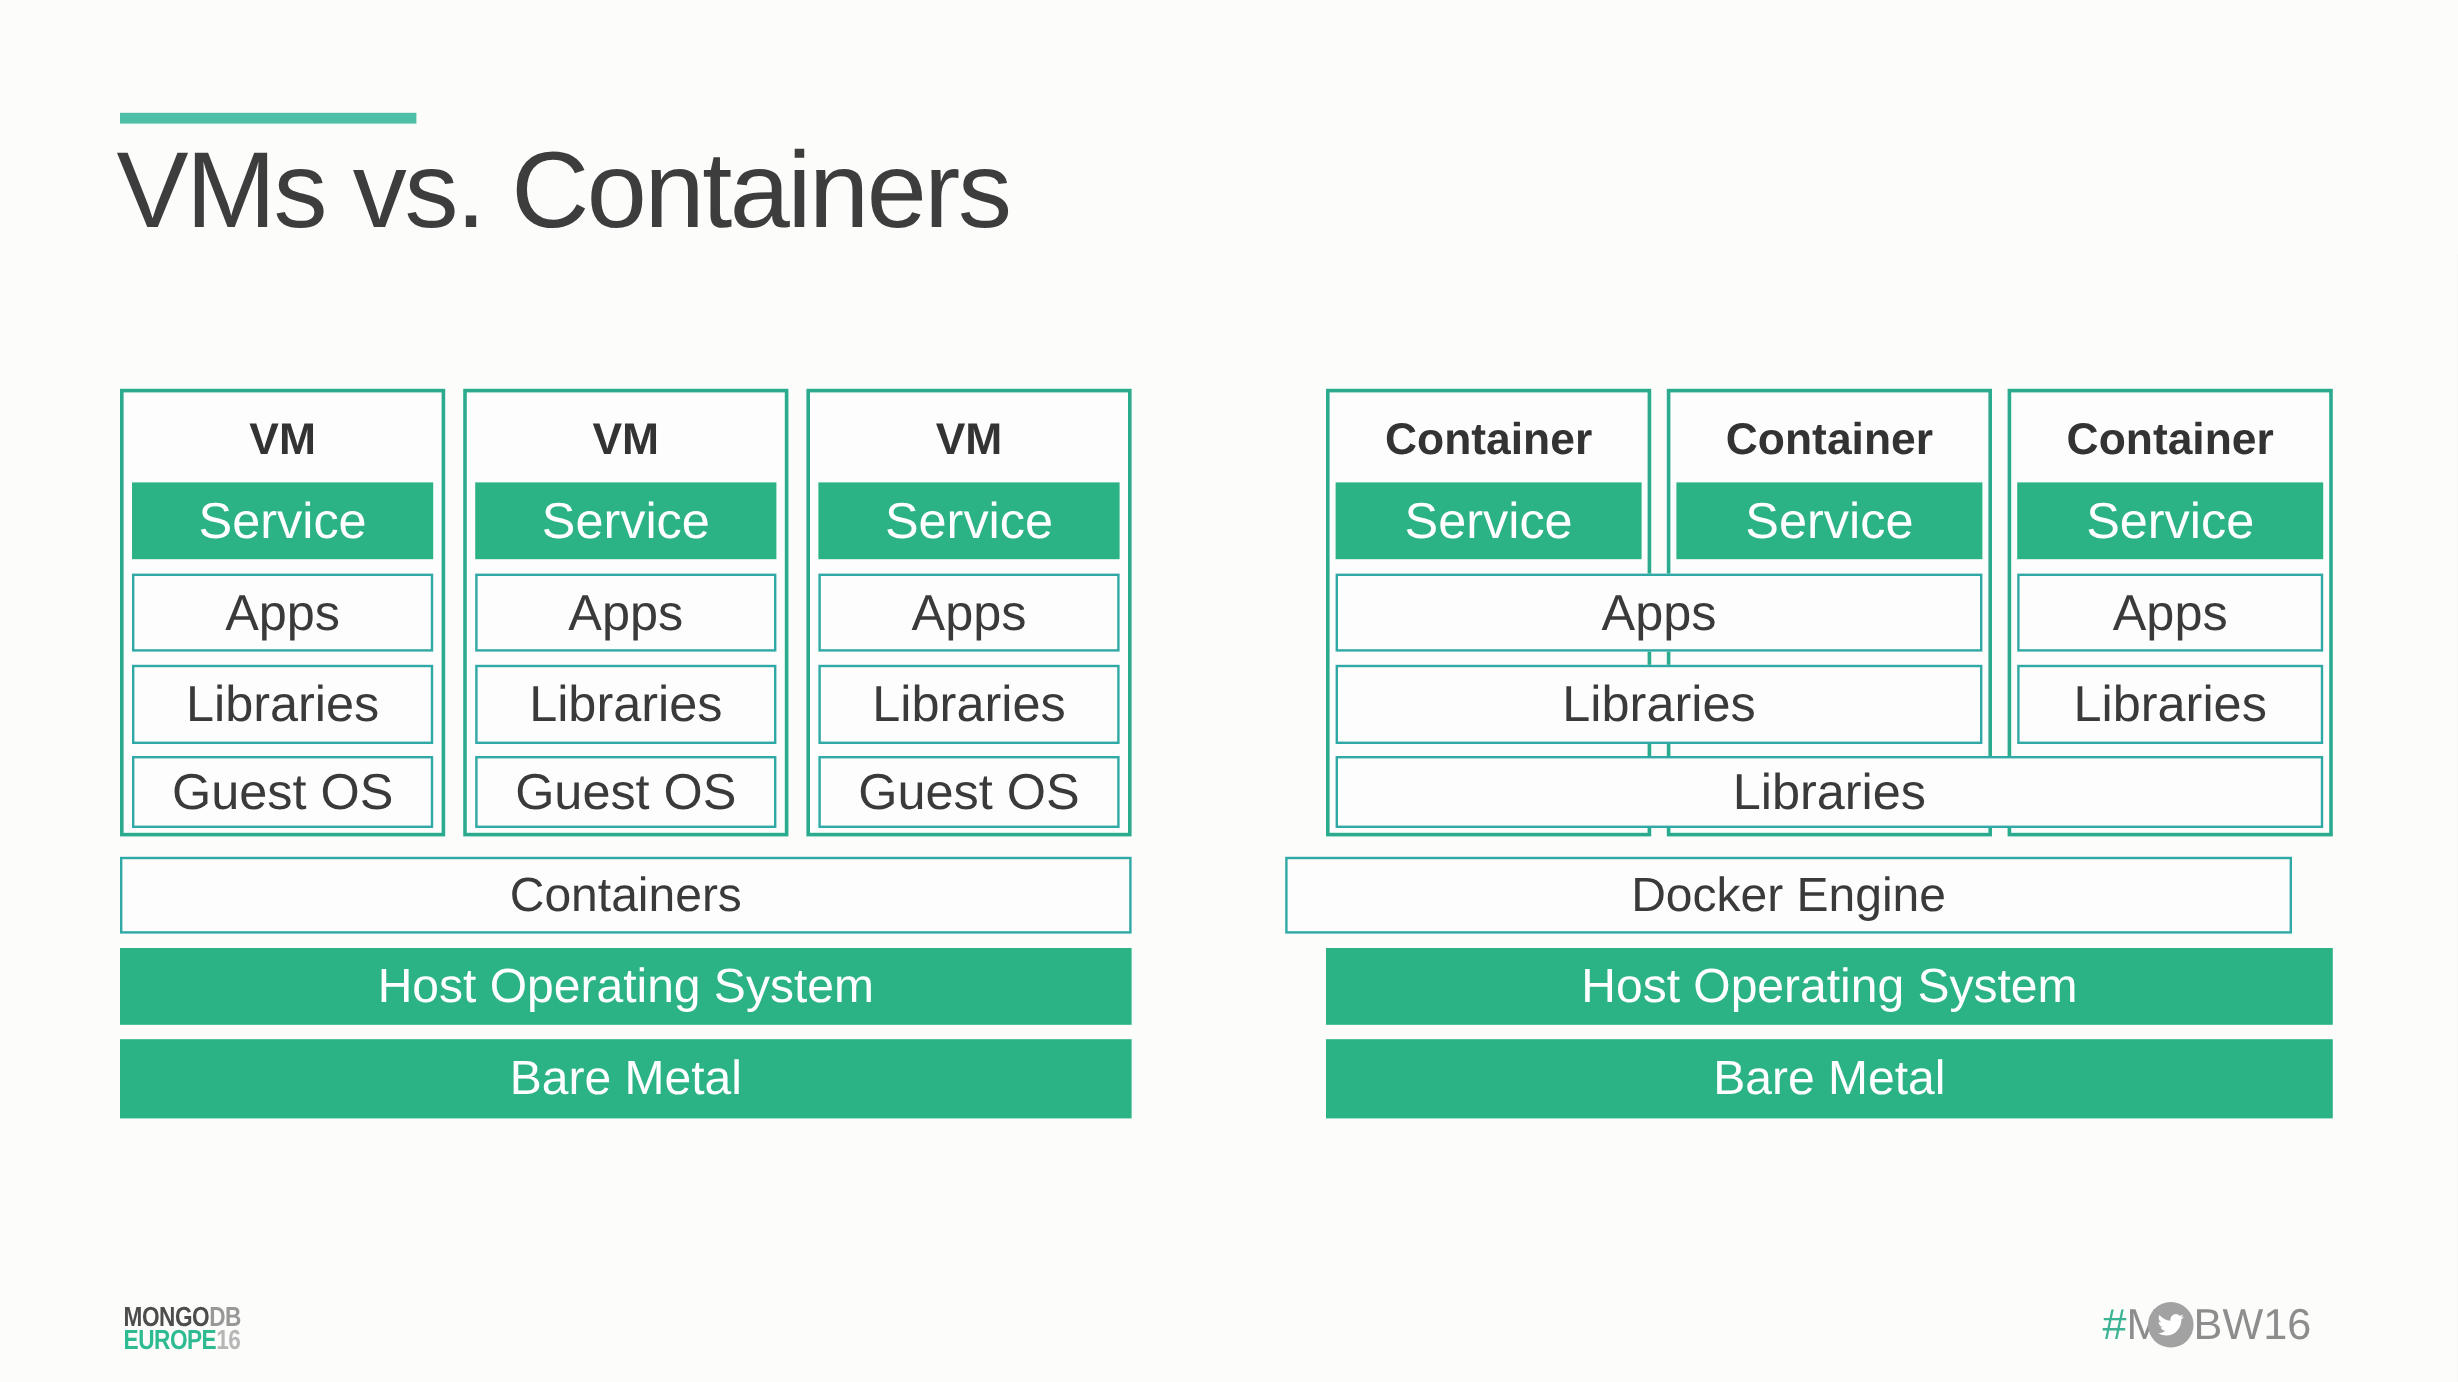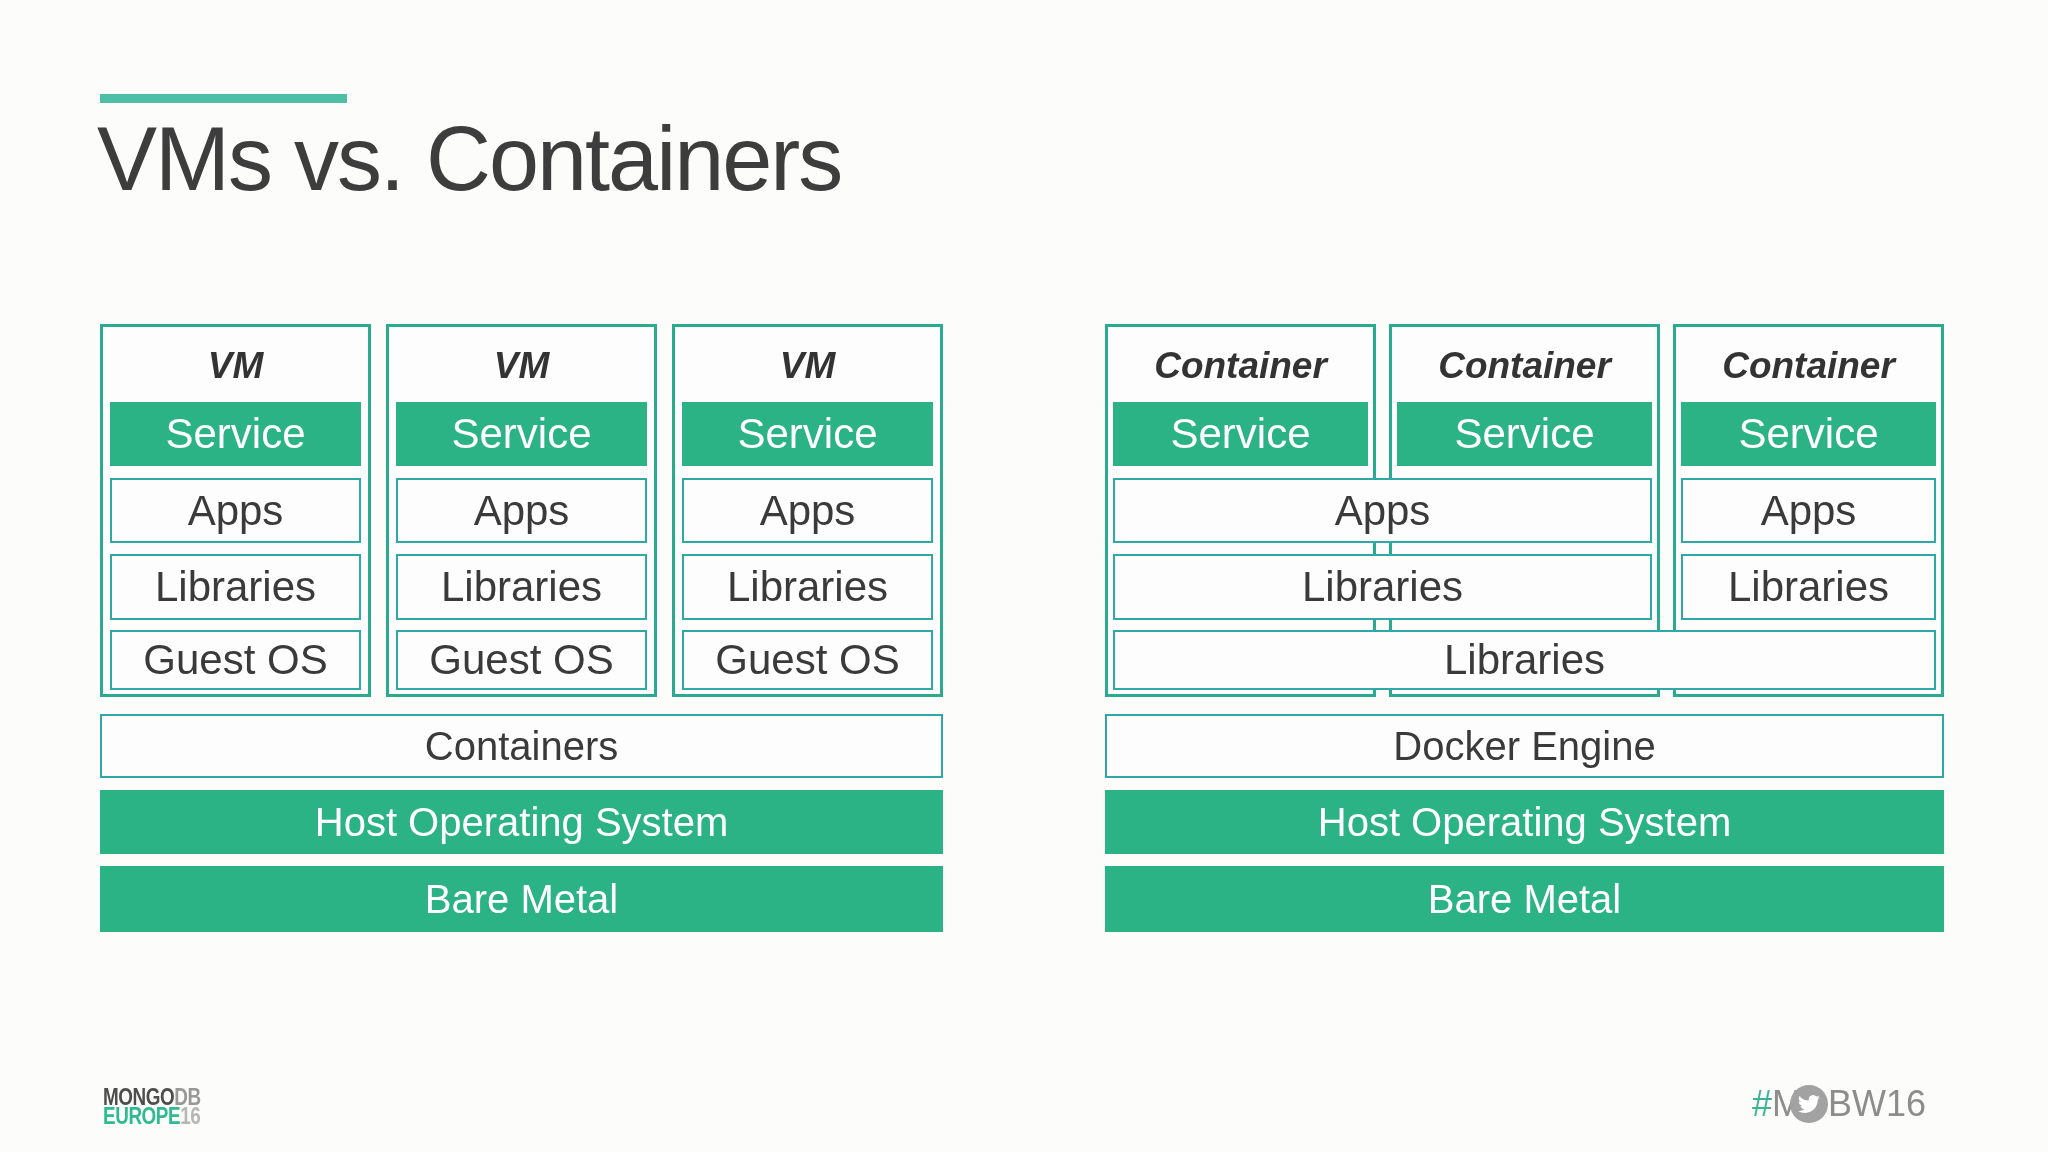--- a/index.html
+++ b/index.html
@@ -20,21 +20,21 @@
   .accent-line{background:var(--accent);}
   .title{
     color:var(--ink);font-size:90px;letter-spacing:-2px;line-height:1.05;
     white-space:nowrap;
   }
   .stack-outer{
     border:3px solid var(--outer);background:#fdfdfd;z-index:1;
   }
   .stack-header{
     color:#333;font-weight:bold;font-size:37px;text-align:center;
-    display:flex;align-items:center;justify-content:center;z-index:3;font-style:italic;
+    display:flex;align-items:center;justify-content:center;z-index:3;
   }
   .row-box{
     display:flex;align-items:center;justify-content:center;
     font-size:42px;color:#3a3a3a;background:#fdfdfd;
     border:2px solid var(--border);z-index:2;
   }
   .row-green{
     display:flex;align-items:center;justify-content:center;
     font-size:42px;color:#ffffff;background:var(--green);
     border:none;z-index:2;
@@ -114,21 +114,21 @@
   <div class="abs row-green" style="left:1681px;top:402px;width:255px;height:64px;">Service</div>
 
   <div class="abs row-box" style="left:1113px;top:478px;width:539px;height:65px;">Apps</div>
   <div class="abs row-box" style="left:1681px;top:478px;width:255px;height:65px;">Apps</div>
 
   <div class="abs row-box" style="left:1113px;top:554px;width:539px;height:66px;">Libraries</div>
   <div class="abs row-box" style="left:1681px;top:554px;width:255px;height:66px;">Libraries</div>
 
   <div class="abs row-box" style="left:1113px;top:630px;width:823px;height:60px;">Libraries</div>
 
-  <div class="abs plat-box" style="left:1105px;top:714px;width:839px;height:64px;">Docker Engine</div>
+  <div class="abs plat-box" style="left:1071px;top:714px;width:839px;height:64px;">Docker Engine</div>
   <div class="abs plat-green" style="left:1105px;top:790px;width:839px;height:64px;">Host Operating System</div>
   <div class="abs plat-green" style="left:1105px;top:866px;width:839px;height:66px;">Bare Metal</div>
 
   <div class="abs logo" style="left:103px;top:1088px;">
     <div><span class="l1a">MONGO</span><span class="l1b">DB</span></div>
     <div><span class="l2a">EUROPE</span><span class="l2b">16</span></div>
   </div>
 
   <div class="abs tw-circle" style="left:1790px;top:1085px;">
     <svg width="22" height="22" viewBox="0 0 24 24">

